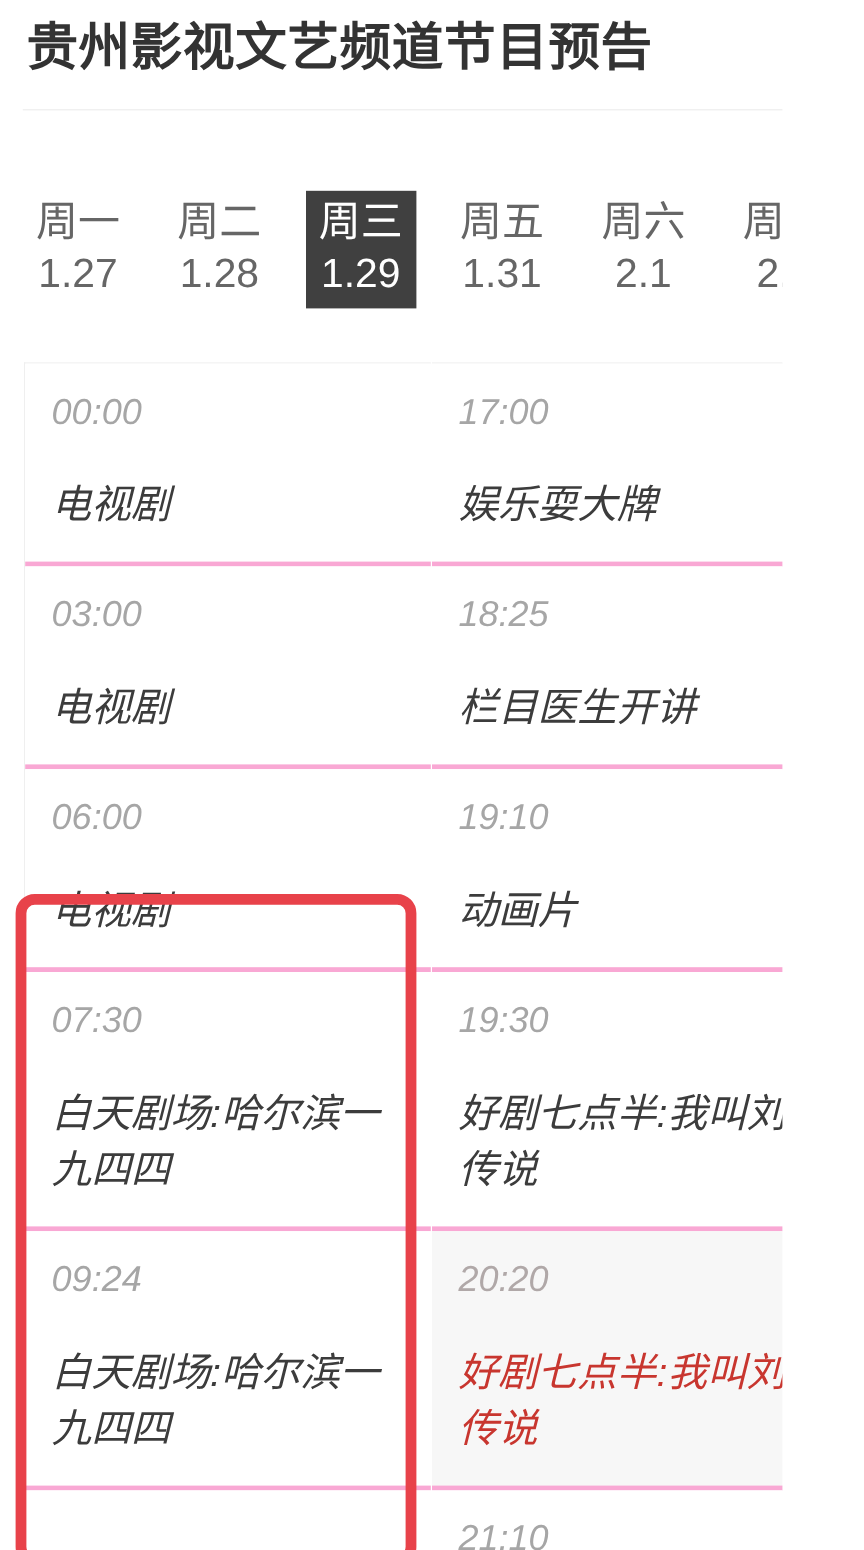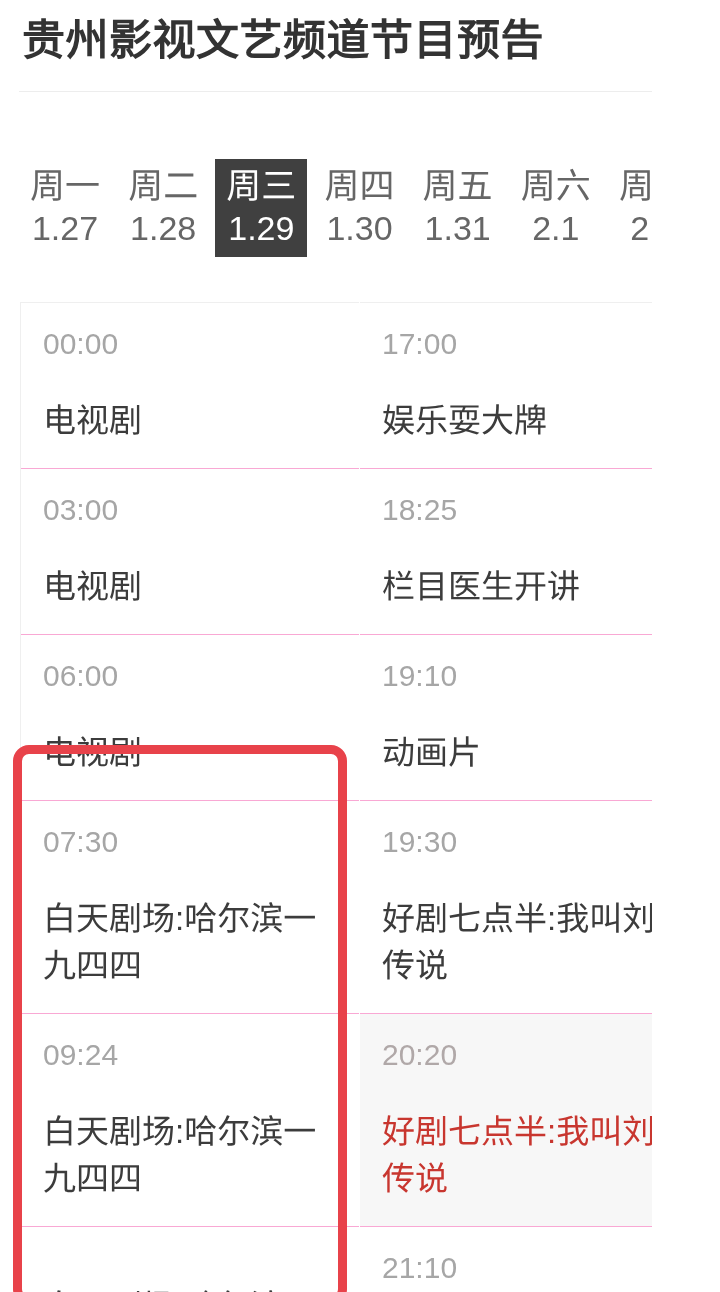--- a/index.html
+++ b/index.html
@@ -114,22 +114,23 @@
   .schedule-col.col-right {
     margin-left: 1px;
     border-right: 1px solid #efefef;
     border-top: 1px solid #efefef;
   }
 
   .prog-cell {
     box-sizing: border-box;
     min-height: 150px;
     padding: 22px 22px 24px 22px;
-    border-bottom: 1px solid #f9a8d4;
+    border-bottom: 4px solid #f9a8d4;
     background: #ffffff;
+    font-style: italic;
   }
 
   .prog-cell.is-highlight {
     background: #f7f7f7;
   }
 
   .prog-time {
     font-size: 30px;
     line-height: 38px;
     color: #a6a6a6;
@@ -184,24 +185,20 @@
       </div>
       <div class="day-tab">
         <span class="day-name">周二</span>
         <span class="day-date">1.28</span>
       </div>
       <div class="day-tab is-active" style="background: #404040;">
         <span class="day-name">周三</span>
         <span class="day-date">1.29</span>
       </div>
       <div class="day-tab">
-        <span class="day-name">周四</span>
-        <span class="day-date">1.30</span>
-      </div>
-      <div class="day-tab">
         <span class="day-name">周五</span>
         <span class="day-date">1.31</span>
       </div>
       <div class="day-tab">
         <span class="day-name">周六</span>
         <span class="day-date">2.1</span>
       </div>
       <div class="day-tab">
         <span class="day-name">周日</span>
         <span class="day-date">2.2</span>

